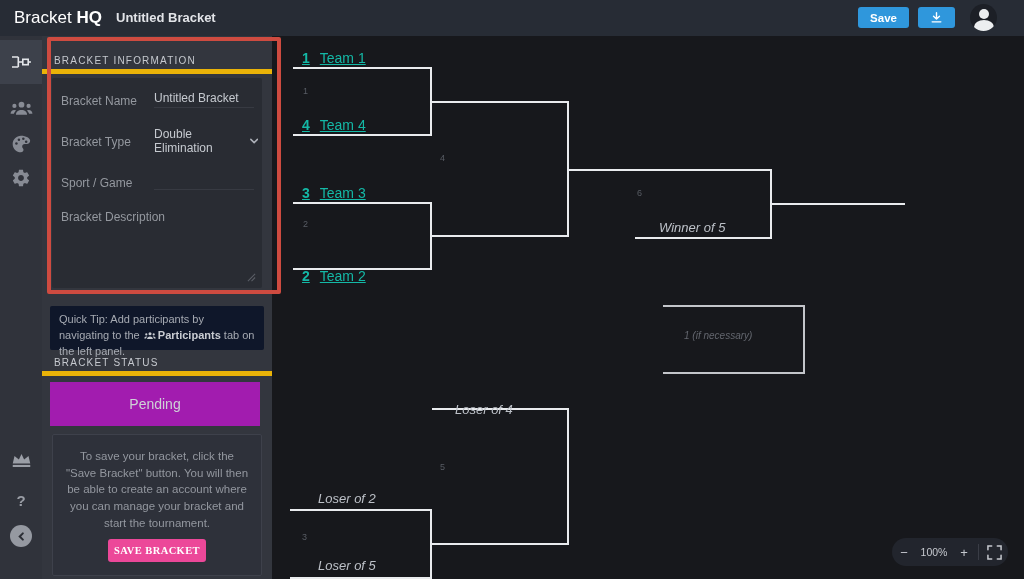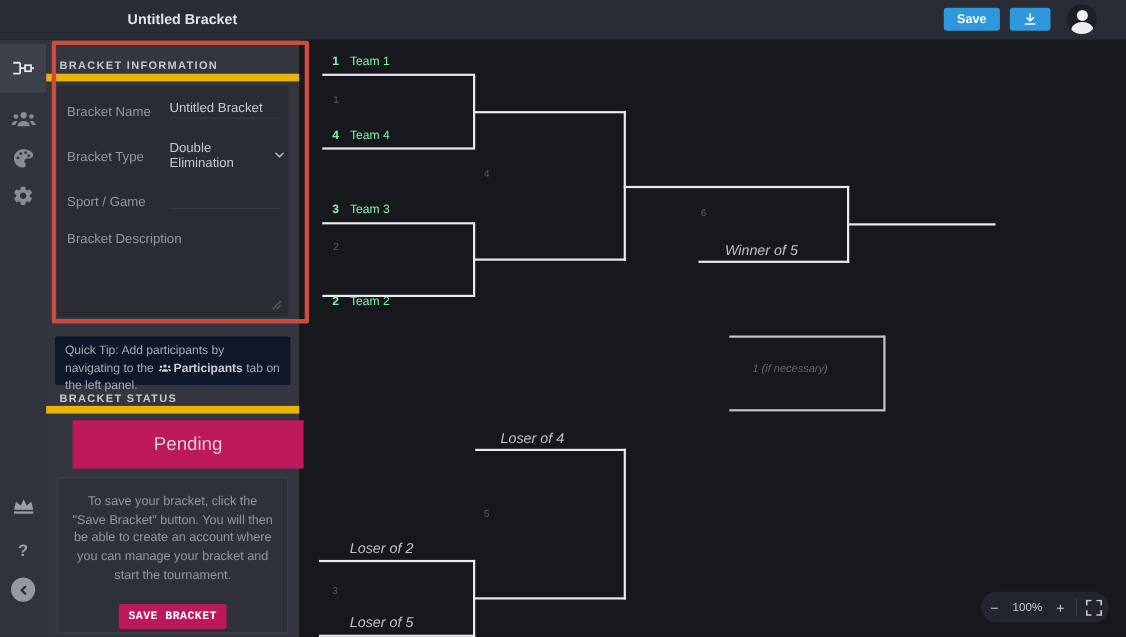--- a/index.html
+++ b/index.html
@@ -19,42 +19,42 @@
   .avatar .body { position:absolute; left:3.5px; top:16px; width:20px; height:14px; border-radius:50% 50% 0 0; background:#eceef0; }
 
   
   .sidebar { position:absolute; left:0; top:36px; width:42px; height:543px; background:#30333b; z-index:4; }
   .side-item { position:absolute; left:0; width:42px; height:40px; display:flex; align-items:center; justify-content:center; cursor:pointer; }
   .side-item.active { background:#3d414b; height:44px; }
   .circle-btn { width:22px; height:22px; border-radius:50%; background:#9599a1; display:flex; align-items:center; justify-content:center; }
 
   
   .panel { position:absolute; left:42px; top:36px; width:230px; height:543px; background:#33363e; z-index:4; }
-  .section-header { position:absolute; left:0; width:230px; height:26px; line-height:26px; padding-left:12px; font-size:10px; font-weight:700; letter-spacing:1.2px; color:#c6c9cf; border-bottom:7px solid #eab308; }
+  .section-header { position:absolute; left:0; width:230px; height:26px; line-height:26px; padding-left:12px; font-size:10px; font-weight:400; letter-spacing:1.2px; color:#c6c9cf; border-bottom:5px solid #eab308; }
   .form-box { position:absolute; left:10px; top:42px; width:210px; height:210px; background:#292c33; border-radius:2px; }
   .f-label { position:absolute; left:9px; font-size:12px; color:#94989f; }
   .f-input { position:absolute; left:102px; width:100px; height:20px; background:transparent; border:none; border-bottom:1px solid #373a42; color:#c6cad0; font-size:12px; font-family:"Liberation Sans",sans-serif; }
   .dropdown { position:absolute; left:102px; width:104px; height:20px; display:flex; align-items:center; gap:4px; color:#c6cad0; font-size:12px; cursor:pointer; }
   .desc-area { position:absolute; left:8px; top:150px; width:194px; height:52px; background:transparent; border:none; resize:none; color:#c6cad0; font-size:12px; font-family:"Liberation Sans",sans-serif; }
   .resize-glyph { position:absolute; right:6px; bottom:6px; }
   .tip-box { position:absolute; left:8px; top:270px; width:214px; height:44px; background:#0f172a; border-radius:2px; padding:6px 9px; font-size:11px; line-height:1.45; color:#a6aab2; }
   .tip-box b { color:#c9ccd2; }
   .tip-ico { vertical-align:-1px; margin:0 2px 0 1px; }
-  .pending-box { position:absolute; left:24px; top:346px; width:210px; height:44px; background:#be185d; text-align:center; line-height:44px; font-size:17px; color:#ced1d6; }
+  .pending-box { position:absolute; left:8px; top:346px; width:210px; height:44px; background:#a21caf; text-align:center; line-height:44px; font-size:14px; color:#ced1d6; }
   .savenote-box { position:absolute; left:10px; top:398px; width:210px; height:142px; background:#2e313a; border:1px solid #3e414b; border-radius:2px; }
   .save-note { padding:13px 11px 0 11px; text-align:center; font-size:11.5px; line-height:1.45; color:#93979f; }
-  .save-bracket-btn { display:block; margin:18px auto 0 auto; width:98px; height:23px; background:#be185d; color:#fff; border:none; border-radius:3px; font-size:10.5px; font-weight:700; letter-spacing:.4px; font-family:Liberation Mono, monospace; cursor:pointer; }
+  .save-bracket-btn { display:block; margin:8px auto 0 auto; width:98px; height:23px; background:#ec4899; color:#fff; border:none; border-radius:3px; font-size:10.5px; font-weight:700; letter-spacing:.4px; font-family:Liberation Serif, serif; cursor:pointer; }
 
   
   .canvas-bg { position:absolute; left:272px; top:36px; width:752px; height:543px; background:#17181c; z-index:1; }
   .blayer { position:absolute; left:0; top:0; width:1024px; height:579px; z-index:2; pointer-events:none; }
   .hline { position:absolute; height:2px; background:#e9ebee; }
   .vline { position:absolute; width:2px; background:#e9ebee; }
   .dim { background:#c3c5ca; }
-  .team { position:absolute; font-size:11px; color:#86efac; white-space:nowrap; }
+  .team { position:absolute; font-size:14px; color:#14b8a6; white-space:nowrap;text-decoration:underline; }
   .team .seed { font-weight:700; margin-right:10px; }
   .ph { position:absolute; font-size:13px; font-style:italic; color:#bdc1c8; white-space:nowrap; }
   .ph.small { font-size:10px; color:#63666e; }
   .mnum { position:absolute; font-size:9px; color:#585c64; }
 
   
   .highlight-rect { position:absolute; left:47px; top:37px; width:234px; height:257px; border:4px solid #ce4b40; border-radius:2px; z-index:6; pointer-events:none; }
 
   
   .zoombar { position:absolute; left:892px; top:538px; width:116px; height:28px; background:#22252d; border-radius:14px; z-index:5; display:flex; align-items:center; }
@@ -64,20 +64,21 @@
   .zfs { flex:1; display:flex; align-items:center; justify-content:center; cursor:pointer; }
 </style>
 </head>
 <body>
 
 <div class="app">
 
   <div class="canvas-bg"></div>
 
   <div class="topbar">
+    <div class="logo"><span>Bracket</span> <b>HQ</b></div>
     <div class="doc-title">Untitled Bracket</div>
     <button class="save-btn">Save</button>
     <button class="dl-btn">
       <svg width="13" height="13" viewBox="0 0 24 24" fill="none" stroke="#ffffff" stroke-width="2.6" stroke-linecap="round" stroke-linejoin="round">
           <path d="M12 3v10M6.5 9.5L12 15l5.5-5.5M4 20h16"></path>
         </svg>
     </button>
     <div class="avatar">
         <div class="head"></div>
         <div class="body"></div>
@@ -205,21 +206,21 @@
     <div class="hline" style="left:290px;top:509px;width:142px"></div>
     <div class="hline" style="left:290px;top:577px;width:142px"></div>
     <div class="vline" style="left:430px;top:509px;height:70px"></div>
 
     <div class="team" style="left:302px;top:50px"><span class="seed">1</span><span>Team 1</span></div>
     <div class="team" style="left:302px;top:117px"><span class="seed">4</span><span>Team 4</span></div>
     <div class="team" style="left:302px;top:185px"><span class="seed">3</span><span>Team 3</span></div>
     <div class="team" style="left:302px;top:268px"><span class="seed">2</span><span>Team 2</span></div>
 
     <div class="ph" style="left:659px;top:220px">Winner of 5</div>
-    <div class="ph" style="left:455px;top:391px">Loser of 4</div>
+    <div class="ph" style="left:455px;top:402px">Loser of 4</div>
     <div class="ph" style="left:318px;top:491px">Loser of 2</div>
     <div class="ph" style="left:318px;top:558px">Loser of 5</div>
     <div class="ph small" style="left:684px;top:330px">1 (if necessary)</div>
 
     <div class="mnum" style="left:303px;top:86px">1</div>
     <div class="mnum" style="left:303px;top:219px">2</div>
     <div class="mnum" style="left:440px;top:153px">4</div>
     <div class="mnum" style="left:637px;top:188px">6</div>
     <div class="mnum" style="left:440px;top:462px">5</div>
     <div class="mnum" style="left:302px;top:532px">3</div>

